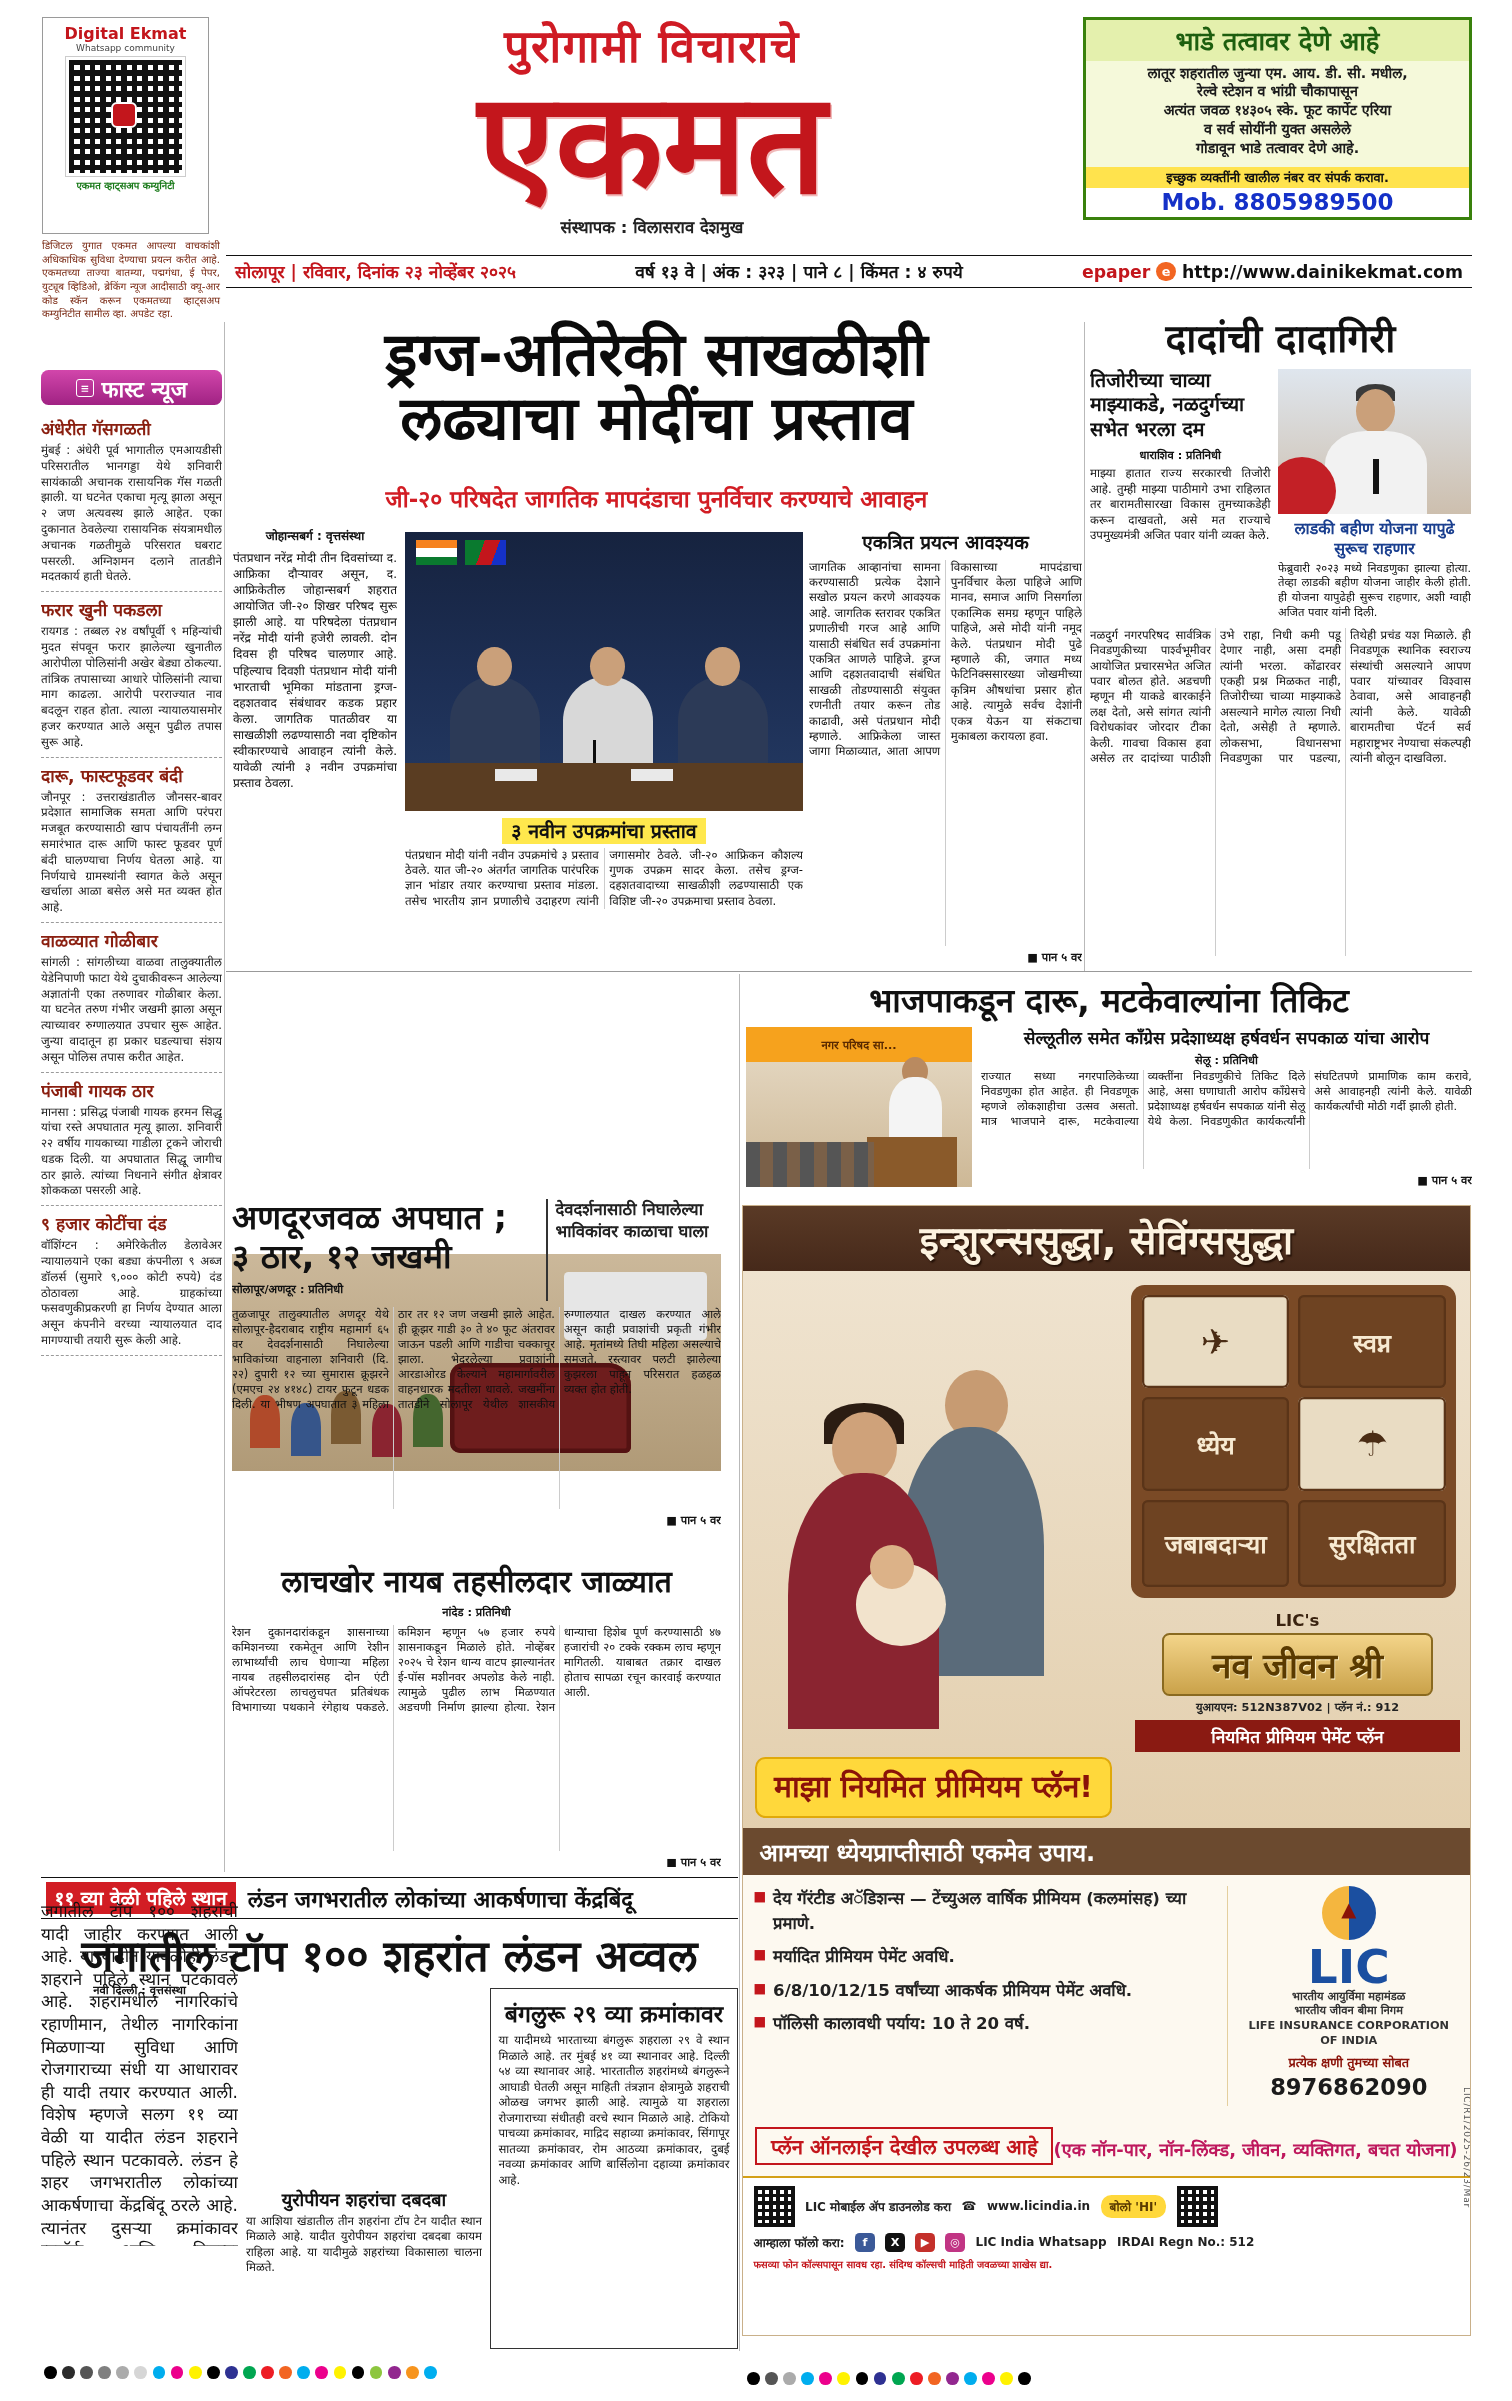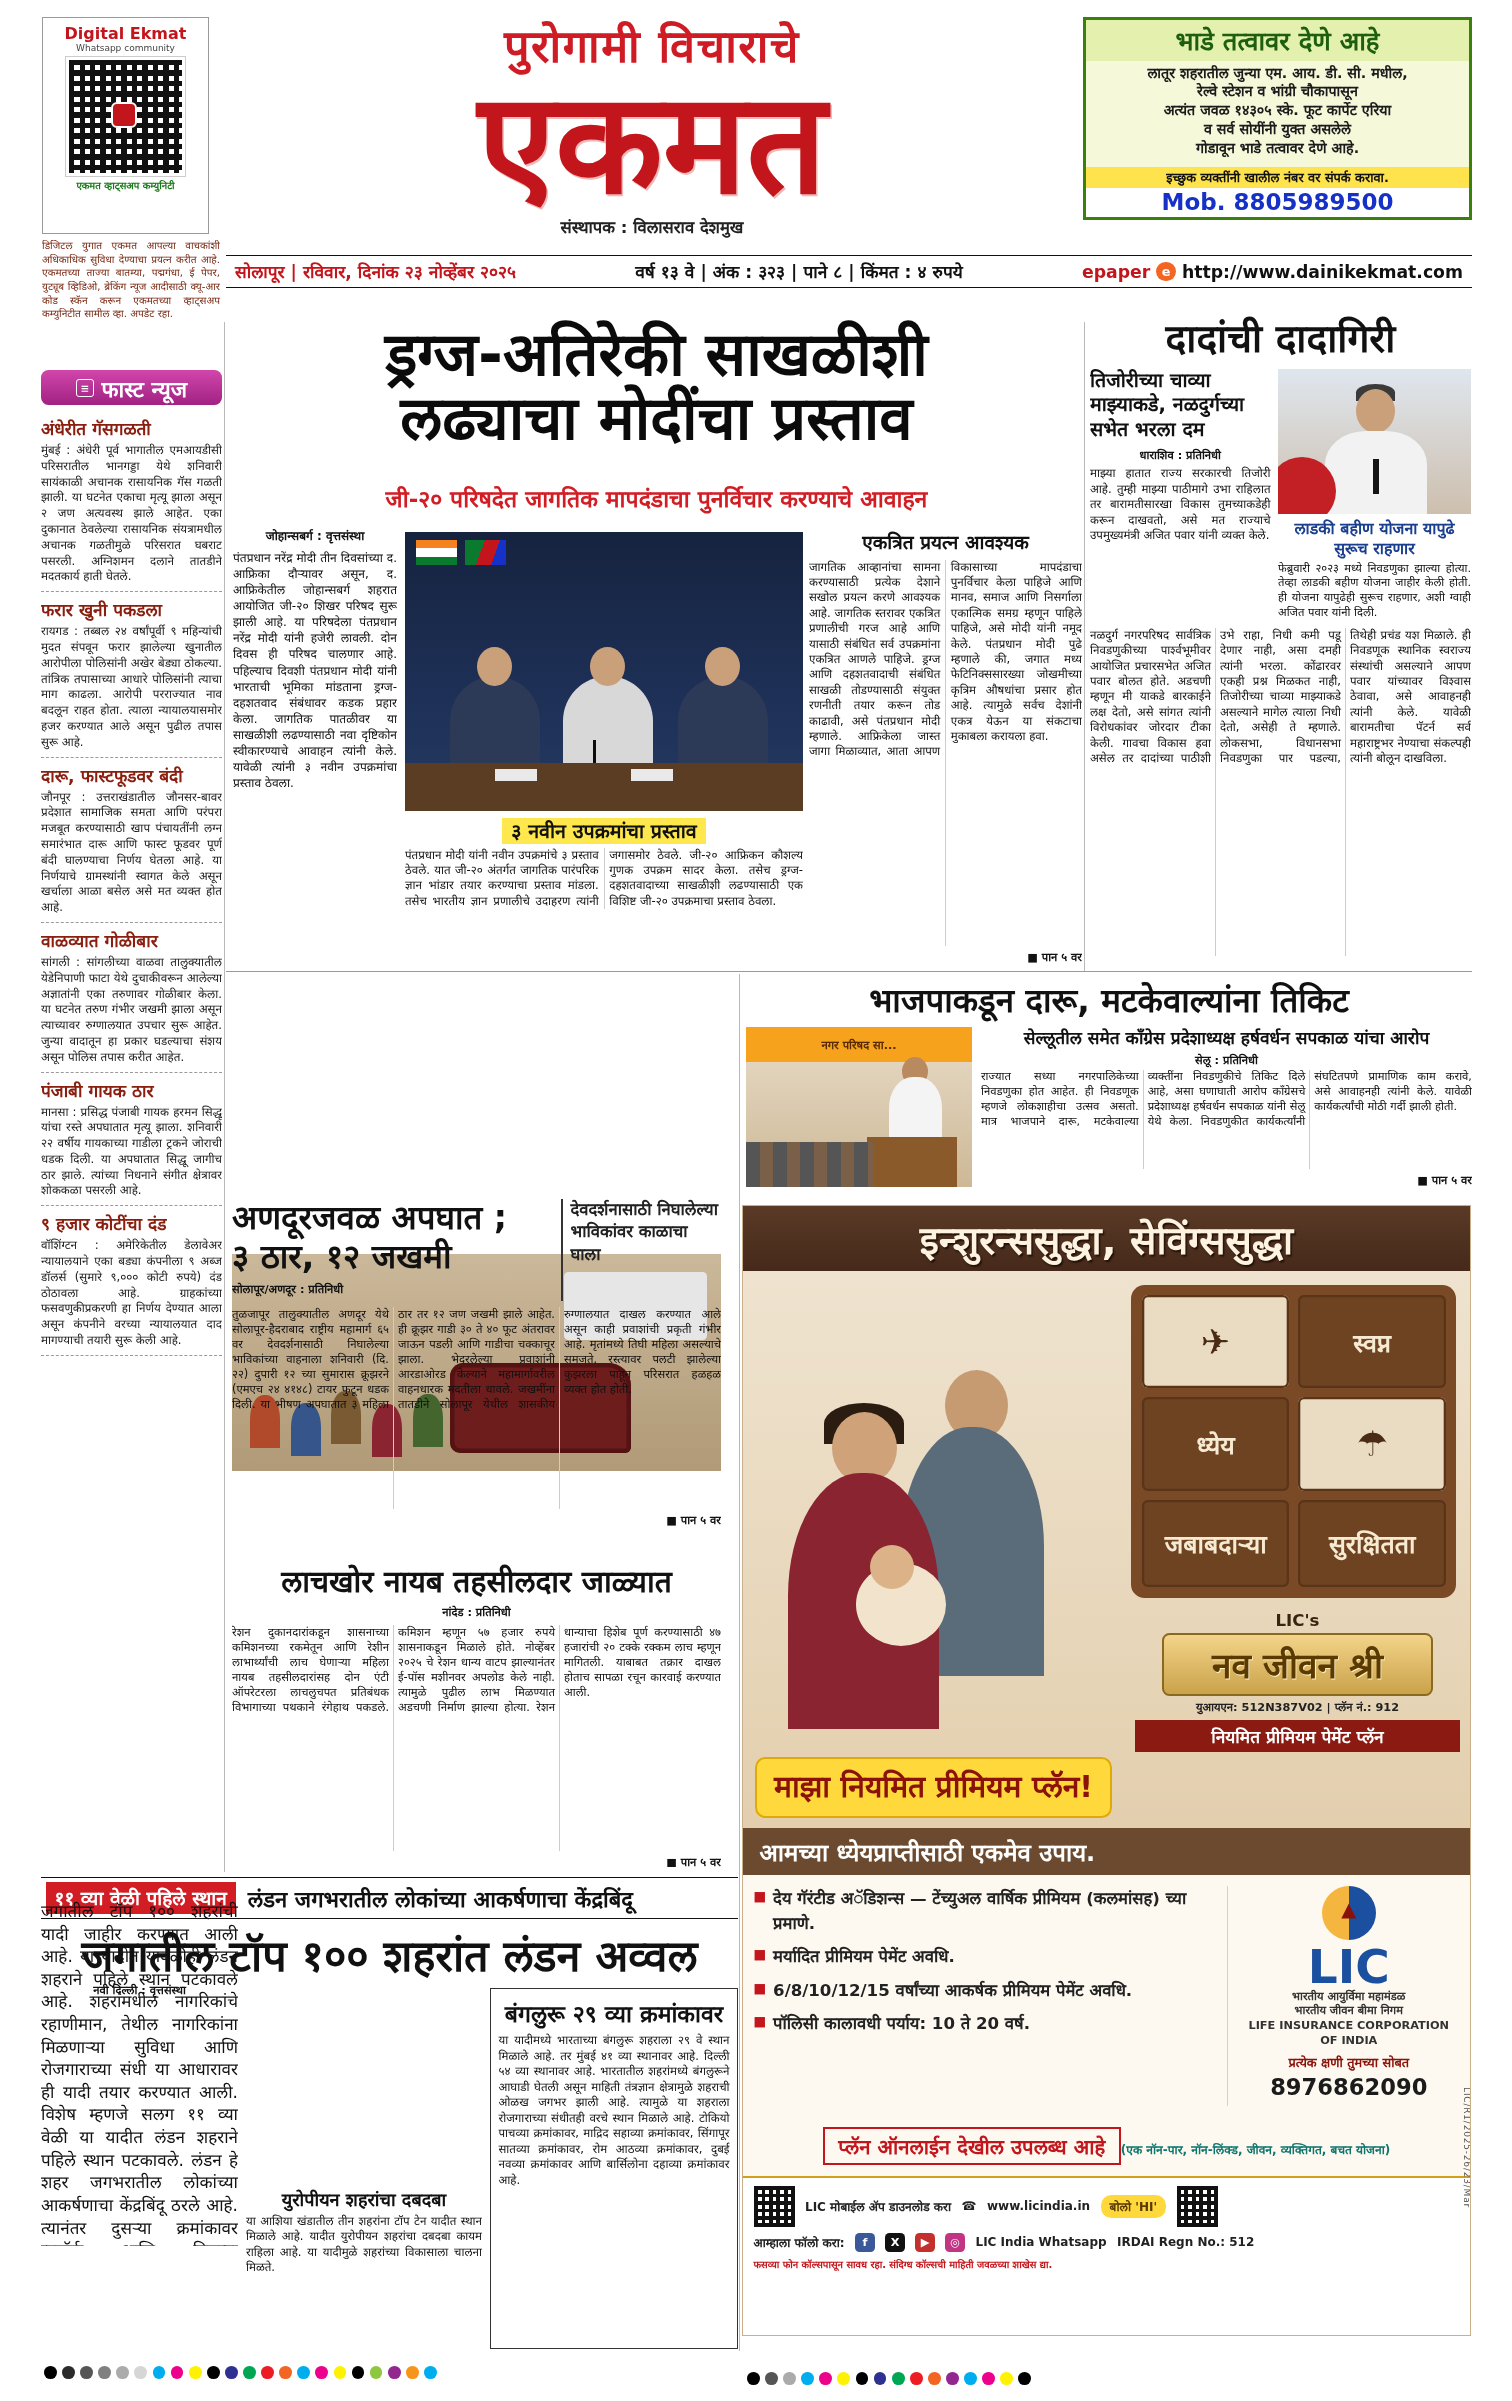--- a/index.html
+++ b/index.html
@@ -108,21 +108,21 @@
   .bjp-sub{text-align:center;font-size:17.3px;font-weight:800;line-height:1.3}
   .bjp-byline{text-align:center;font-size:11.3px;font-weight:800;margin:3px 0}
   .bjp-body{column-count:3;column-gap:9px;column-rule:0.8px solid #ccc;font-size:11.3px;line-height:1.32;text-align:justify;flex:1;overflow:hidden}
 
   
   .acc-photo{left:232px;top:975px;width:489px;height:217px;background:linear-gradient(#cbb89a,#b09a77);position:relative;overflow:hidden}
   .ap-truck{position:absolute;right:13.6px;top:18px;width:143px;height:68px;background:#e6e6e6;border-radius:4.5px}
   .ap-wreck{position:absolute;right:90px;bottom:18px;width:181px;height:90px;background:#6e1d1d;border-radius:13.6px 22.6px 6px 10.5px;box-shadow:inset 0 0 0 4.5px #541212}
   .ap-crowd span{position:absolute;width:30px;height:53px;border-radius:45% 45% 0 0}
   .acc-block{left:232px;top:1199px;width:489px;height:354px;overflow:hidden}
-  .acc-toprow{display:flex;gap:28px}
+  .acc-toprow{display:flex;gap:13px}
   .acc-head{width:301px;font-size:33px;font-weight:800;line-height:1.18}
   .acc-byline{font-size:11.3px;font-weight:800;margin:4.5px 0}
   .acc-side{width:170px;border-left:2.3px solid #333;padding-left:7.5px;font-size:16.6px;font-weight:800;line-height:1.35;color:#222}
   .acc-body{margin-top:6px;column-count:3;column-gap:9px;column-rule:0.8px solid #ccc;font-size:11.4px;line-height:1.32;text-align:justify;height:202px;overflow:hidden}
 
   
   .bribe{left:232px;top:1560px;width:489px;height:307px;overflow:hidden}
   .bribe-head{text-align:center;font-size:30px;font-weight:800}
   .bribe-byline{text-align:center;font-size:11.3px;font-weight:800;margin:3px 0 6px}
   .bribe-body{column-count:3;column-gap:9px;column-rule:0.8px solid #ccc;font-size:11.4px;line-height:1.32;text-align:justify;height:226px;overflow:hidden}
@@ -169,21 +169,21 @@
   .lic-bullets li:before{content:"■";color:#c3161c;position:absolute;left:0;top:0;font-size:13.6px}
   .lic-logoblk{width:233px;border-left:1.5px solid #e4cf9e;padding-left:10.5px;text-align:center}
   .lic-emblem{width:54px;height:54px;margin:0 auto 3px;border-radius:50%;background:conic-gradient(#1b4fa0 0 50%,#f4b63f 50% 100%);position:relative}
   .lic-emblem:after{content:"▲";position:absolute;left:0;right:0;top:12px;color:#8a1208;font-size:19.6px}
   .lic-letters{font-size:47px;font-weight:800;color:#1b4fa0;line-height:1}
   .lic-corp{font-size:11.3px;font-weight:800;color:#333;line-height:1.3}
   .lic-slogan{font-size:12.8px;font-weight:800;color:#8a1208;margin-top:4.5px}
   .lic-phone{font-size:22.6px;font-weight:800;color:#1b1b1b;margin-top:3px}
   .lic-onlinewrap{height:60px;display:flex;align-items:center;justify-content:center;background:#fdf9f0}
   .lic-online{border:2.3px solid #c3161c;color:#c3161c;font-size:20.3px;font-weight:800;padding:3px 13.6px}
-  .lic-note{font-size:12px;font-weight:700;color:#0f766e;margin-top:6px}
+  .lic-note{font-size:18px;font-weight:700;color:#be185d;margin-top:6px}
   .lic-footer{flex:1;background:#fff;border-top:2.3px solid #d4a017;padding:7.5px 10.5px;position:relative}
   .lf-row{display:flex;align-items:center;gap:10.5px;font-size:12px;font-weight:700;color:#222;margin-bottom:6px}
   .qr-mini{width:41px;height:41px;background:repeating-linear-gradient(90deg,#111 0 3.8px,transparent 3.8px 7.5px),repeating-linear-gradient(#111 0 3.8px,transparent 3.8px 7.5px);background-color:#fff;flex:none}
   .hi-bubble{background:#ffd83b;border-radius:10.5px;padding:3px 9px;font-weight:800;color:#5a3a00}
   .soc{width:19.6px;height:19.6px;border-radius:4.5px;color:#fff;font-size:11.3px;font-weight:800;display:inline-flex;align-items:center;justify-content:center}
   .soc.fb{background:#3b5998}.soc.x{background:#111}.soc.yt{background:#c4302b}.soc.ig{background:#c13584}
   .lf-warn{font-size:9.8px;color:#c3161c;font-weight:700}
   .lic-ref{position:absolute;right:-1.5px;top:30px;transform:rotate(90deg);transform-origin:right top;font-size:9px;color:#555;letter-spacing:0.8px}
 
   

